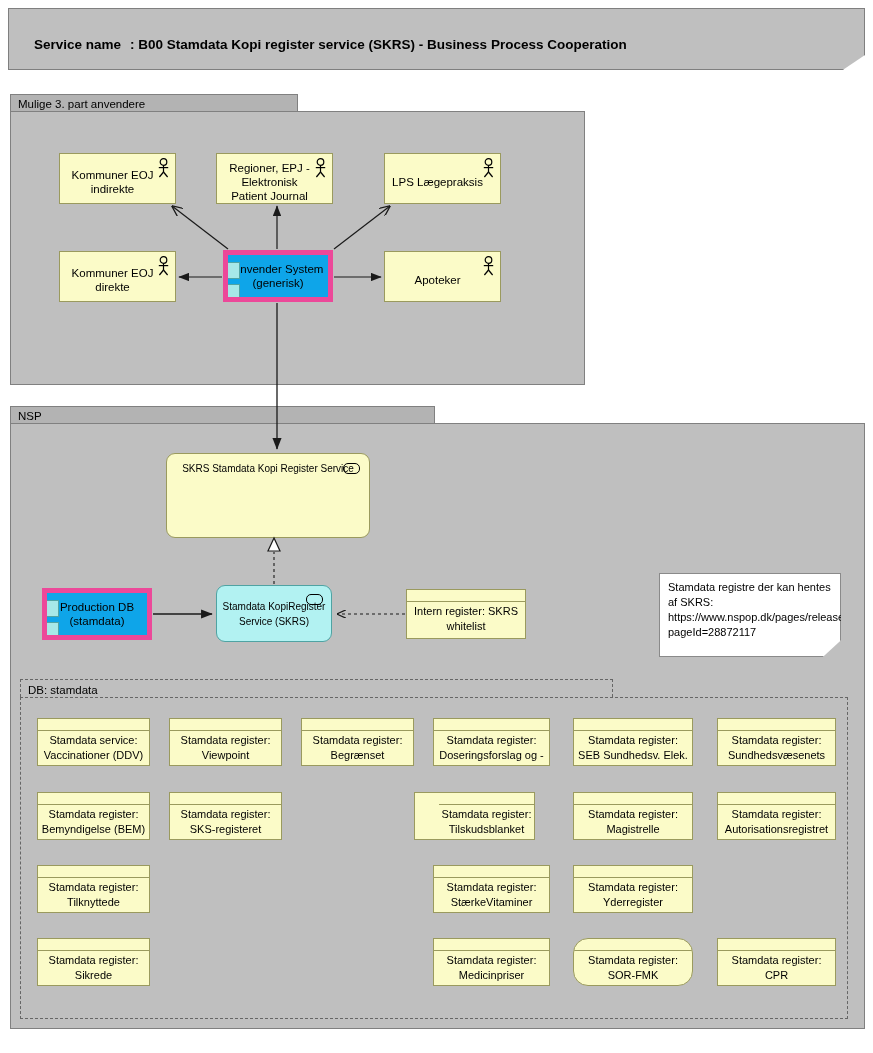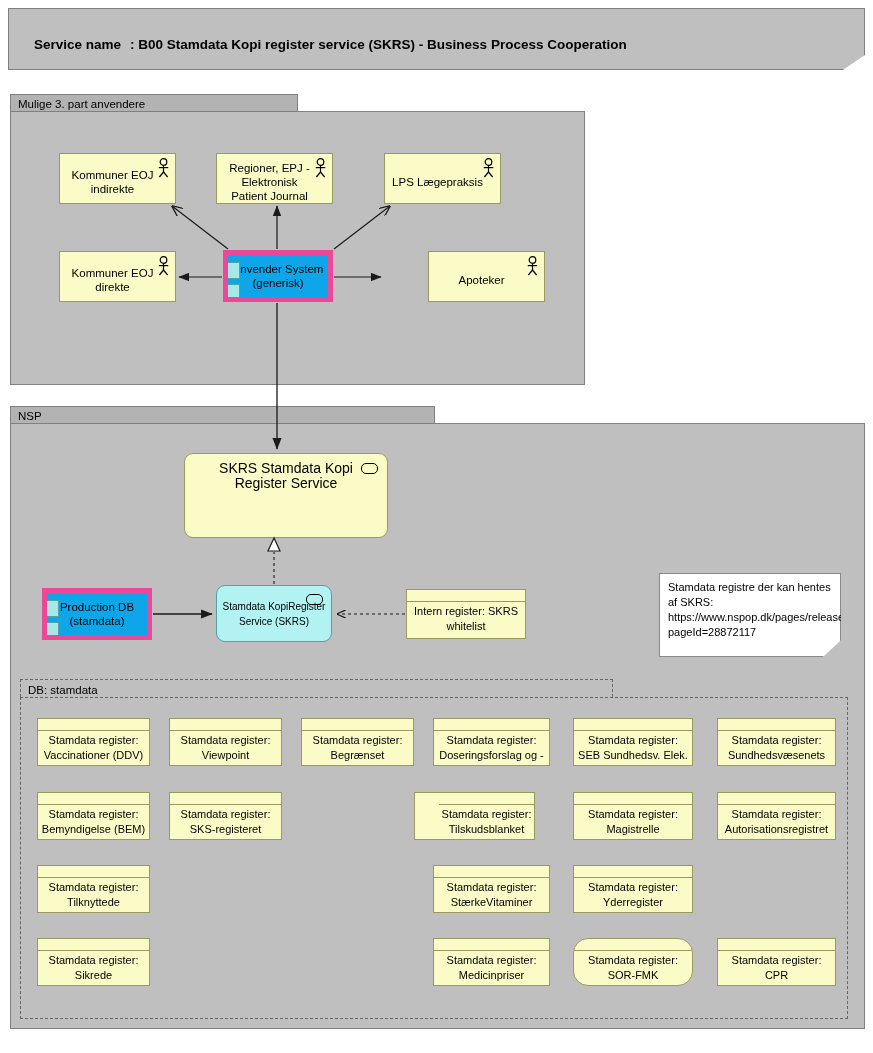--- a/index.html
+++ b/index.html
@@ -54,22 +54,22 @@
     background:#0ea5e9;border:5px solid #ec4899;
     font-size:11.5px;line-height:14px;text-align:center;
     display:flex;align-items:center;justify-content:center;overflow:hidden;
   }
   .comp-tab{
     position:absolute;width:20px;height:15px;left:-10px;
     background:#a6e8e8;border:1px solid #4fa3a3;
   }
   .svc{
     background:#fbfbc8;border:1px solid #9a9a5e;border-radius:9px;
-    font-size:14px;line-height:15px;text-align:center;
-    padding:7px 10px 0 10px;overflow:hidden;margin-left:18px;
+    font-size:10px;line-height:15px;text-align:center;
+    padding:7px 10px 0 10px;overflow:hidden;
   }
   .svc-cyan{
     background:#b2f2f2;border:1px solid #4fa3a3;border-radius:9px;
     font-size:10px;line-height:15px;text-align:center;
     display:flex;align-items:center;justify-content:center;overflow:hidden;
   }
   
   .reg{
     background:#fbfbc8;border:1px solid #9a9a5e;overflow:hidden;
   }
@@ -141,21 +141,21 @@
 <div class="abs node actor-node" style="left:59px;top:251px;width:117px;height:51px;">
   <span class="lbl">Kommuner EOJ direkte</span>
 <svg width="13" height="20" viewBox="0 0 13 20" style="position: absolute; right: 5px; top: 4px;">
       <circle cx="6.5" cy="4" r="3.3" fill="none" stroke="#000" stroke-width="1.2"></circle>
       <line x1="6.5" y1="7.4" x2="6.5" y2="14" stroke="#000" stroke-width="1.2"></line>
       <line x1="1.8" y1="9.6" x2="11.2" y2="9.6" stroke="#000" stroke-width="1.2"></line>
       <line x1="6.5" y1="14" x2="2.4" y2="19" stroke="#000" stroke-width="1.2"></line>
       <line x1="6.5" y1="14" x2="10.6" y2="19" stroke="#000" stroke-width="1.2"></line>
     </svg>
   </div>
-<div class="abs node actor-node" style="left:384px;top:251px;width:117px;height:51px;margin-left:44px;">
+<div class="abs node actor-node" style="left:384px;top:251px;width:117px;height:51px;">
   <span class="lbl">Apoteker</span>
 <svg width="13" height="20" viewBox="0 0 13 20" style="position: absolute; right: 5px; top: 4px;">
       <circle cx="6.5" cy="4" r="3.3" fill="none" stroke="#000" stroke-width="1.2"></circle>
       <line x1="6.5" y1="7.4" x2="6.5" y2="14" stroke="#000" stroke-width="1.2"></line>
       <line x1="1.8" y1="9.6" x2="11.2" y2="9.6" stroke="#000" stroke-width="1.2"></line>
       <line x1="6.5" y1="14" x2="2.4" y2="19" stroke="#000" stroke-width="1.2"></line>
       <line x1="6.5" y1="14" x2="10.6" y2="19" stroke="#000" stroke-width="1.2"></line>
     </svg>
   </div>
 
@@ -196,21 +196,21 @@
 </div>
 
 <div class="abs dgroup-tab" style="left:20px;top:679px;width:593px;height:18px;">
   <span>DB: stamdata</span>
 </div>
 <div class="abs dgroup-body" style="left:20px;top:697px;width:828px;height:322px;"></div>
 
 <div id="register-layer">
     <div class="abs reg" style="left: 37px; top: 718px; width: 113px; height: 48px;">
       <div class="strip"></div>
-      <div class="txt">Stamdata register: Vaccinationer (DDV)</div>
+      <div class="txt">Stamdata service: Vaccinationer (DDV)</div>
     </div>
     <div class="abs reg" style="left: 169px; top: 718px; width: 113px; height: 48px;">
       <div class="strip"></div>
       <div class="txt">Stamdata register: Viewpoint</div>
     </div>
     <div class="abs reg" style="left: 301px; top: 718px; width: 113px; height: 48px;">
       <div class="strip"></div>
       <div class="txt">Stamdata register: Begrænset Ordinationsret</div>
     </div>
     <div class="abs reg" style="left: 433px; top: 718px; width: 117px; height: 48px;">

